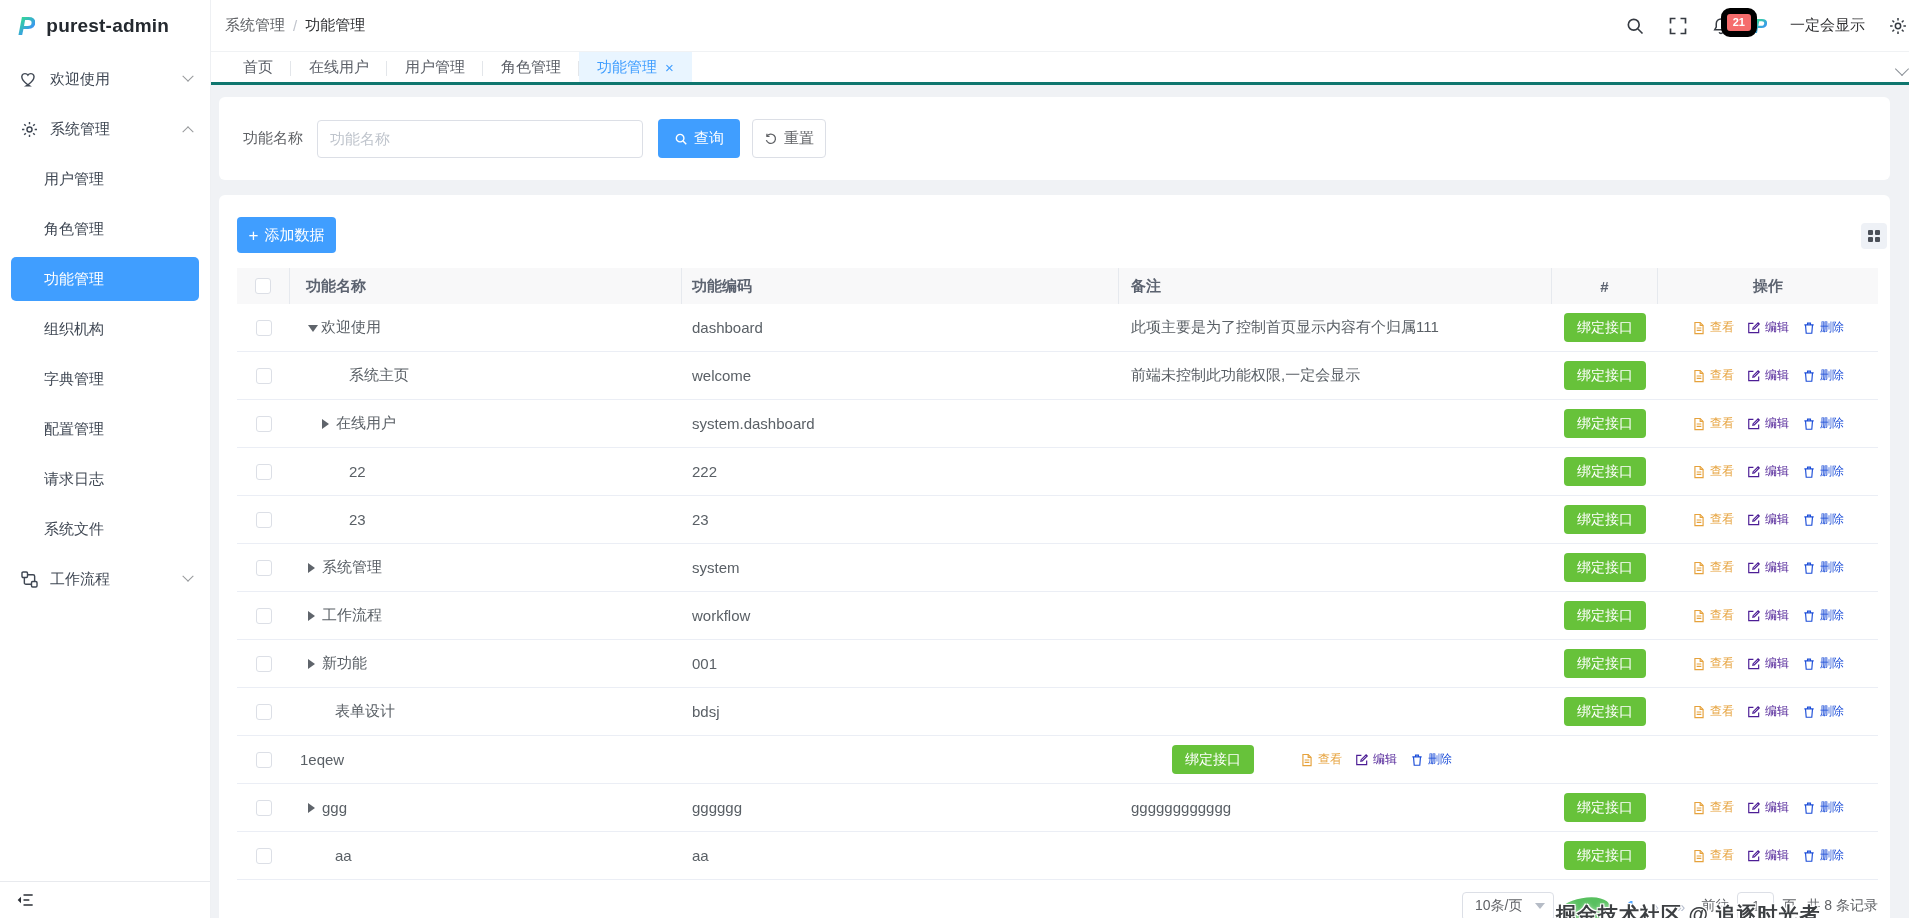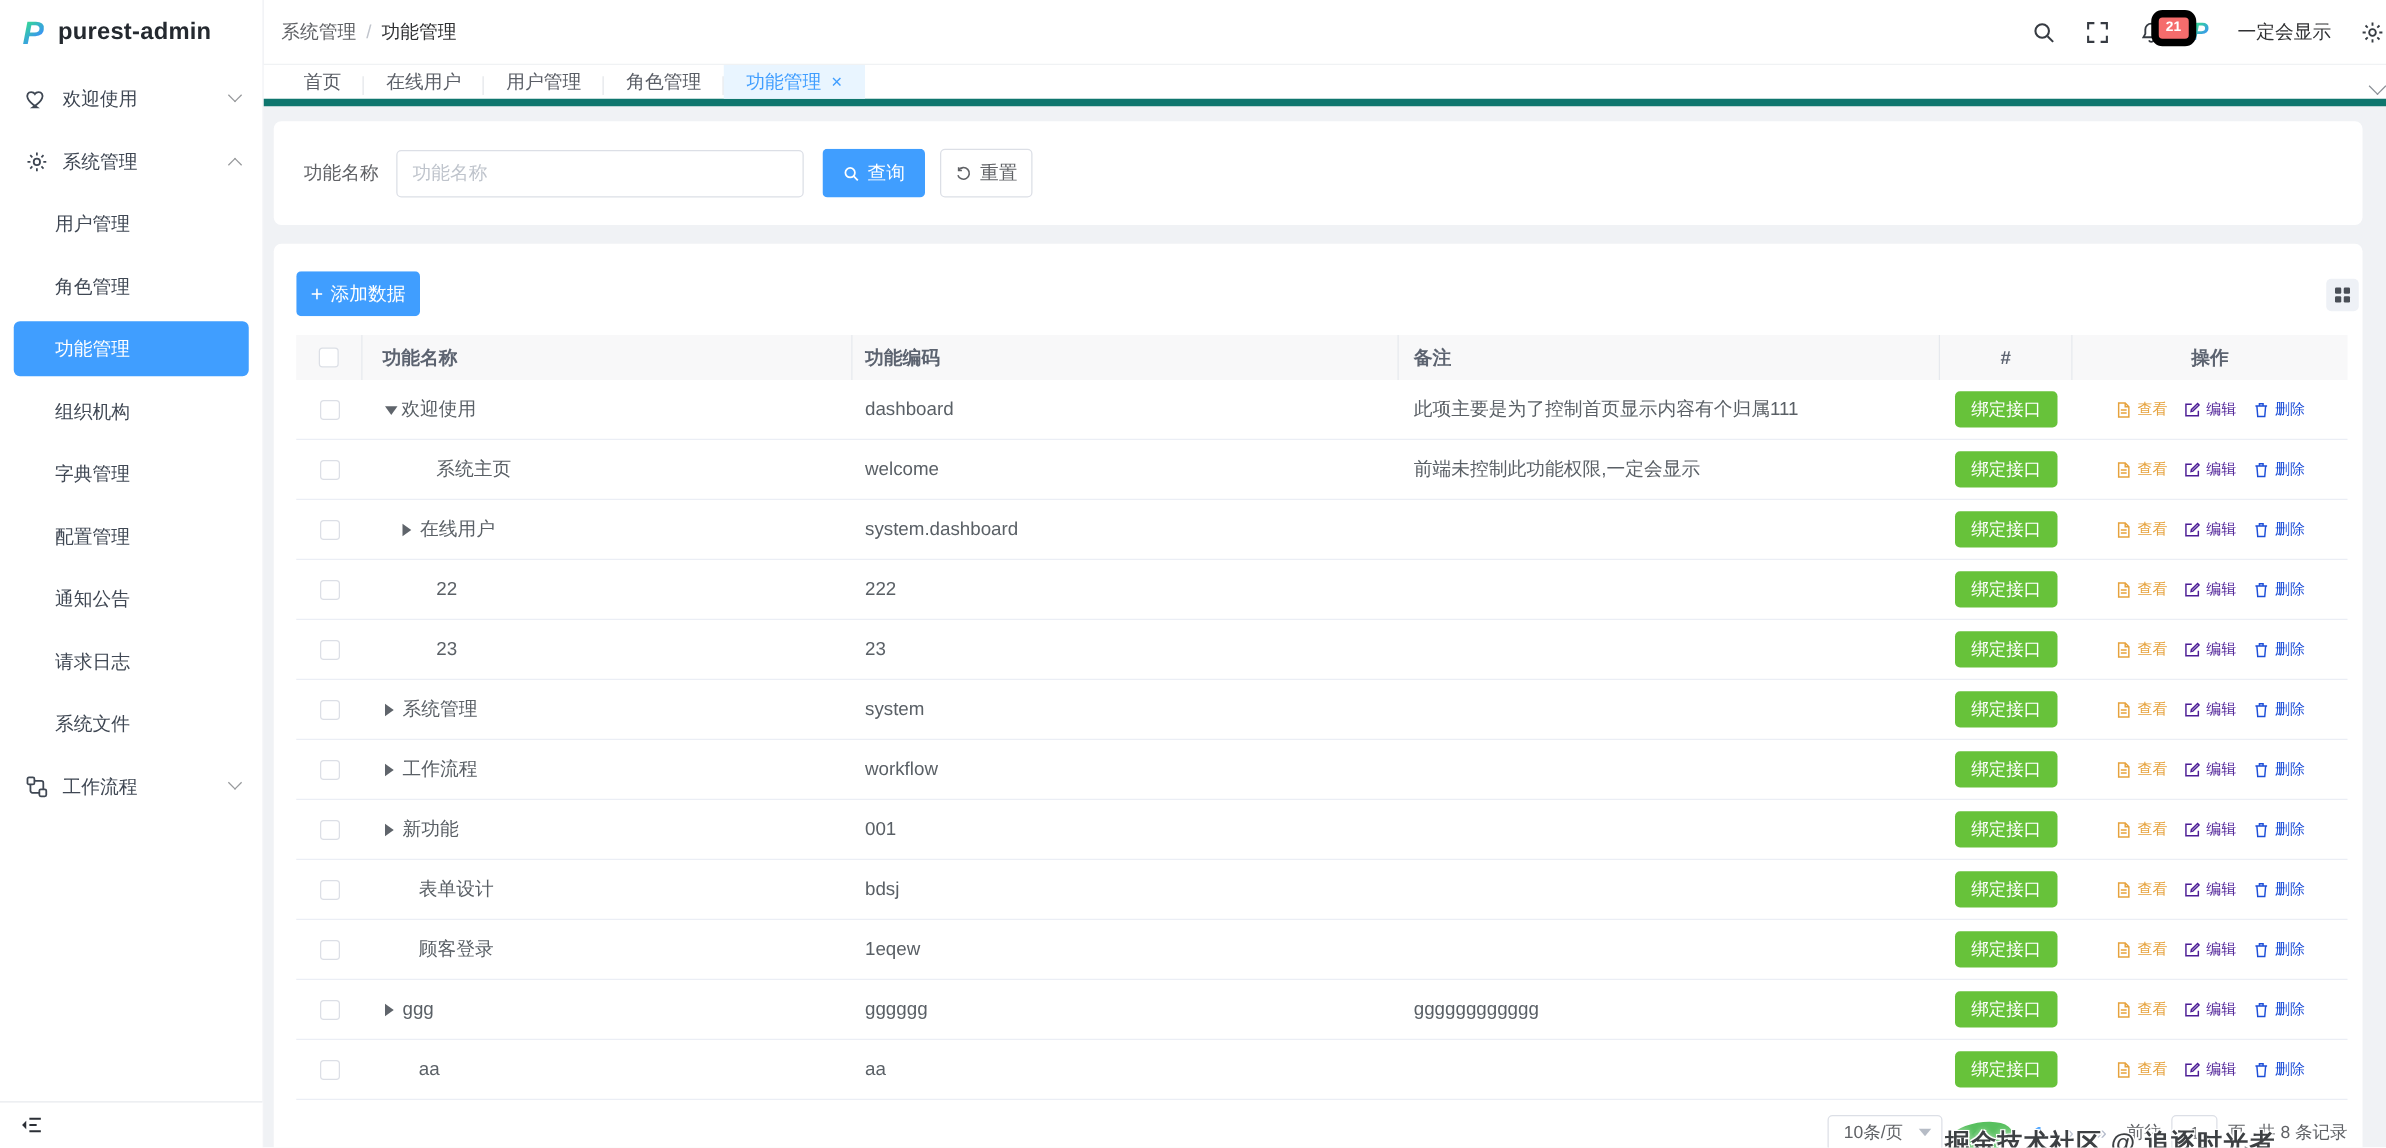--- a/index.html
+++ b/index.html
@@ -36,21 +36,21 @@
   .tb-icon { width:20px; height:20px; color:#363b42; cursor:pointer; position:relative; flex:none; }
   .tb-icon svg { width:20px; height:20px; display:block; }
   .badge { position:absolute; top:-8px; left:10px; background:#f56c6c; color:#fff; font-size:11px; line-height:1;
     padding:3px 6px; border-radius:9px; border:6px solid #000000; font-weight:700; }
   .avatar-mini { font-size:20px; font-weight:900; font-style:italic; line-height:1;
     background:linear-gradient(135deg,#35d0a0 25%,#3a8bff 75%);
     -webkit-background-clip:text; background-clip:text; color:transparent; cursor:pointer; }
   .username { font-size:15px; color:#303133; cursor:pointer; }
   .gear-edge { margin-right:-9px; }
 
-  .tabbar { height:33px; background:#fff; border-bottom:6px solid #0f766e; display:flex; align-items:stretch; padding-left:14px; position:relative; flex:none; }
+  .tabbar { height:33px; background:#fff; border-bottom:3px solid #0f766e; display:flex; align-items:stretch; padding-left:14px; position:relative; flex:none; }
   .tab { display:flex; align-items:center; padding:0 18px; font-size:15px; color:#5a5e66; cursor:pointer; position:relative; }
   .tab::after { content:""; position:absolute; right:0; top:9px; width:1px; height:15px; background:#e3e6ea; }
   .tab:last-child::after { display:none; }
   .tab.active { background:#e9f5ff; color:#409eff; }
   .tab.active::after { display:none; }
   .tab-close { margin-left:8px; font-size:15px; color:#409eff; line-height:1; cursor:pointer; }
   .tab-more { position:absolute; right:2px; top:12px; width:10px; height:10px; border-right:1.6px solid #8a8f96; border-bottom:1.6px solid #8a8f96; transform:rotate(45deg); }
 
   .content { flex:1; padding:12px 19px 0 8px; position:relative; min-width:0; }
   .card { background:#fff; border-radius:6px; }
@@ -154,23 +154,20 @@
           <div class="sub-item">
     <span class="sub-label">组织机构</span>
   </div>
           <div class="sub-item">
     <span class="sub-label">字典管理</span>
   </div>
           <div class="sub-item">
     <span class="sub-label">配置管理</span>
   </div>
           <div class="sub-item">
-    <span class="sub-label">通知公告</span>
-  </div>
-          <div class="sub-item">
     <span class="sub-label">请求日志</span>
   </div>
           <div class="sub-item">
     <span class="sub-label">系统文件</span>
   </div>
         </div>
       <div class="menu-item">
         <span class="mi-icon">
           <svg viewBox="0 0 24 24" fill="none" stroke="currentColor" stroke-width="1.8">
               <rect x="2.5" y="2.5" width="7" height="7" rx="1.5"></rect>
@@ -640,25 +637,20 @@
                       <path d="M4 6.5h16M9.5 6.5v-3h5v3M6 6.5L7.2 21h9.6L18 6.5"></path>
                     </svg>
         <span class="lnk-t">删除</span>
       </a>
     </div>
   </div>
               <div class="tr">
     <div class="td col-check">
                   <span class="checkbox"></span>
                 </div>
-    <div class="td col-name">
-      <span class="indent" style="width: 0px;"></span>
-      <span class="arrow none"></span>
-      <span class="name-text">顾客登录</span>
-    </div>
     <div class="td col-code">1eqew</div>
     <div class="td col-remark"></div>
     <div class="td col-hash">
                   <button class="bind-btn">绑定接口</button>
                 </div>
     <div class="td col-actions">
       <a class="lnk view">
         <svg width="14" height="14" viewBox="0 0 24 24" fill="none" stroke="currentColor" stroke-width="2">
                       <path d="M5 2.5h9l5 5v14H5z"></path>
                       <path d="M14 2.5v5h5"></path>

